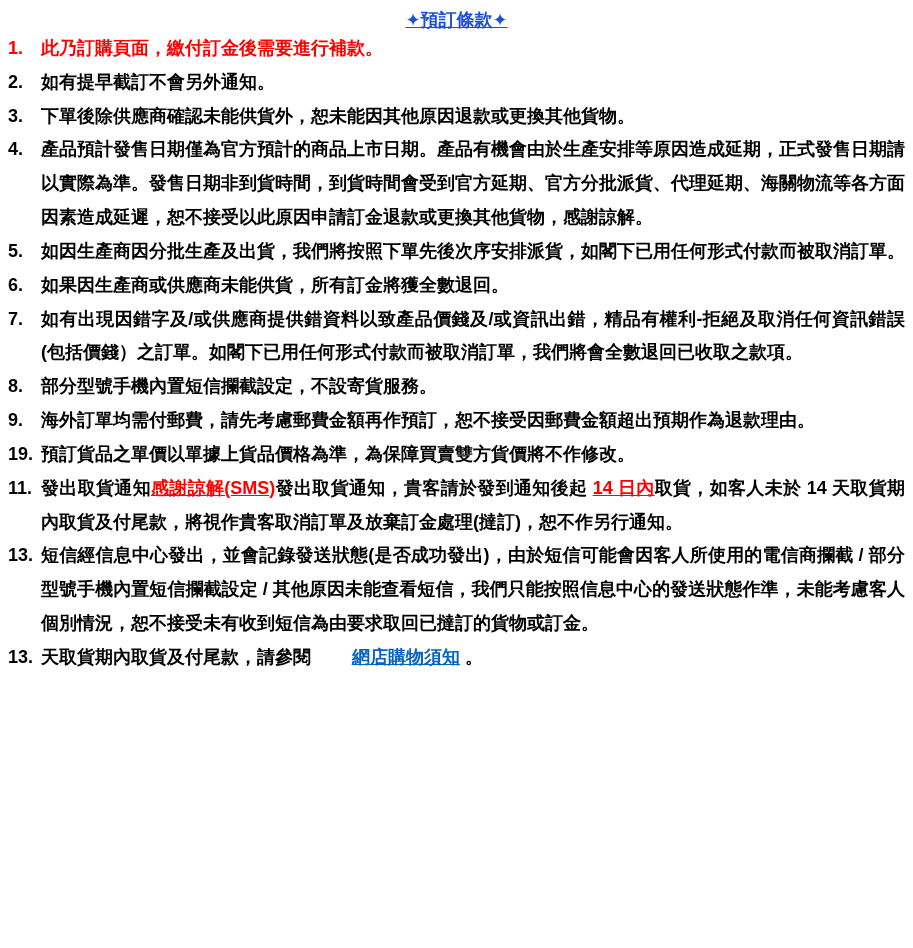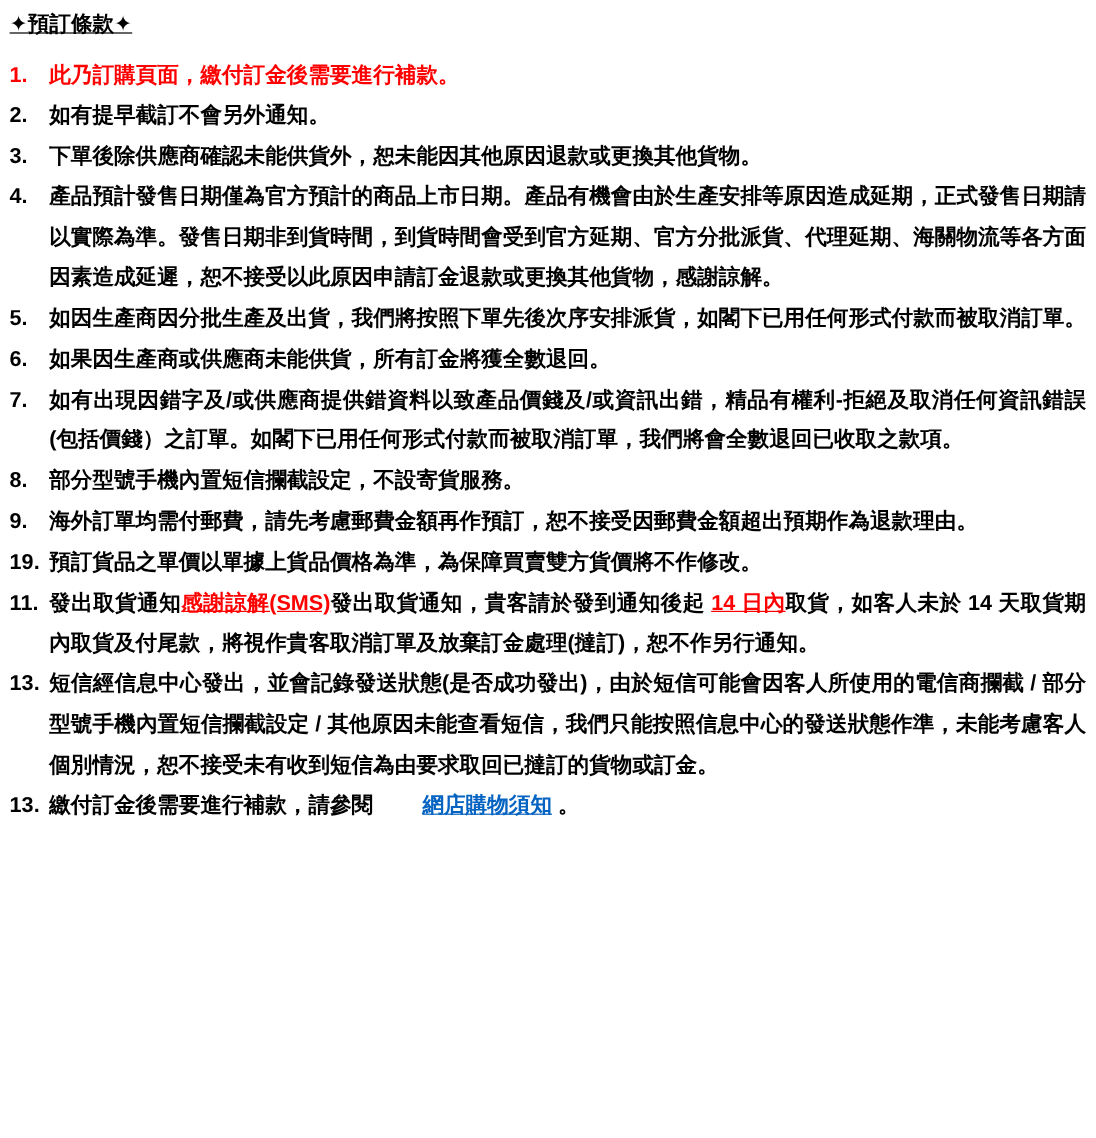--- a/index.html
+++ b/index.html
@@ -17,24 +17,25 @@
   .notice {
     font-size: 18px;
     line-height: 1.5;
     color: var(--red, #ff0000);
     text-decoration: underline;
     margin-bottom: 18px;
     font-weight: 700;
   }
   .section-title {
     font-size: 18px;
-    color: #000000;
+    color: #1d4ed8;
     text-decoration: underline;
-    margin-bottom: 14px;
+    margin-bottom: 0;
     font-weight: 700;
+    text-align: center;
   }
   .terms-list { list-style: none; }
   .term {
     display: flex;
     font-size: 18px;
     line-height: 1.88;
   }
   .term .num {
     flex: 0 0 33px;
     white-space: nowrap;
@@ -106,16 +107,16 @@
       <li class="term">
         <span class="num">11.</span>
         <span class="body"><span class="seg">發出取貨通知</span><span class="seg red-underline">感謝諒解(SMS)</span><span class="seg">發出取貨通知，貴客請於發到通知後起 </span><span class="seg red-underline">14 日內</span><span class="seg">取貨，如客人未於 14 天取貨期內取貨及付尾款，將視作貴客取消訂單及放棄訂金處理(撻訂)，恕不作另行通知。</span></span>
       </li>
       <li class="term">
         <span class="num">13.</span>
         <span class="body"><span class="seg">短信經信息中心發出，並會記錄發送狀態(是否成功發出)，由於短信可能會因客人所使用的電信商攔截 / 部分型號手機內置短信攔截設定 / 其他原因未能查看短信，我們只能按照信息中心的發送狀態作準，未能考慮客人個別情況，恕不接受未有收到短信為由要求取回已撻訂的貨物或訂金。</span></span>
       </li>
       <li class="term">
         <span class="num">13.</span>
-        <span class="body"><span class="seg">繳付訂金後需要進行補款，請參閱 </span><a href="#" class="seg link">網店購物須知</a><span class="seg"> 。</span></span>
+        <span class="body"><span class="seg">天取貨期內取貨及付尾款，請參閱 </span><a href="#" class="seg link">網店購物須知</a><span class="seg"> 。</span></span>
       </li>
     </ol>
 </div>
 
 </body></html>

